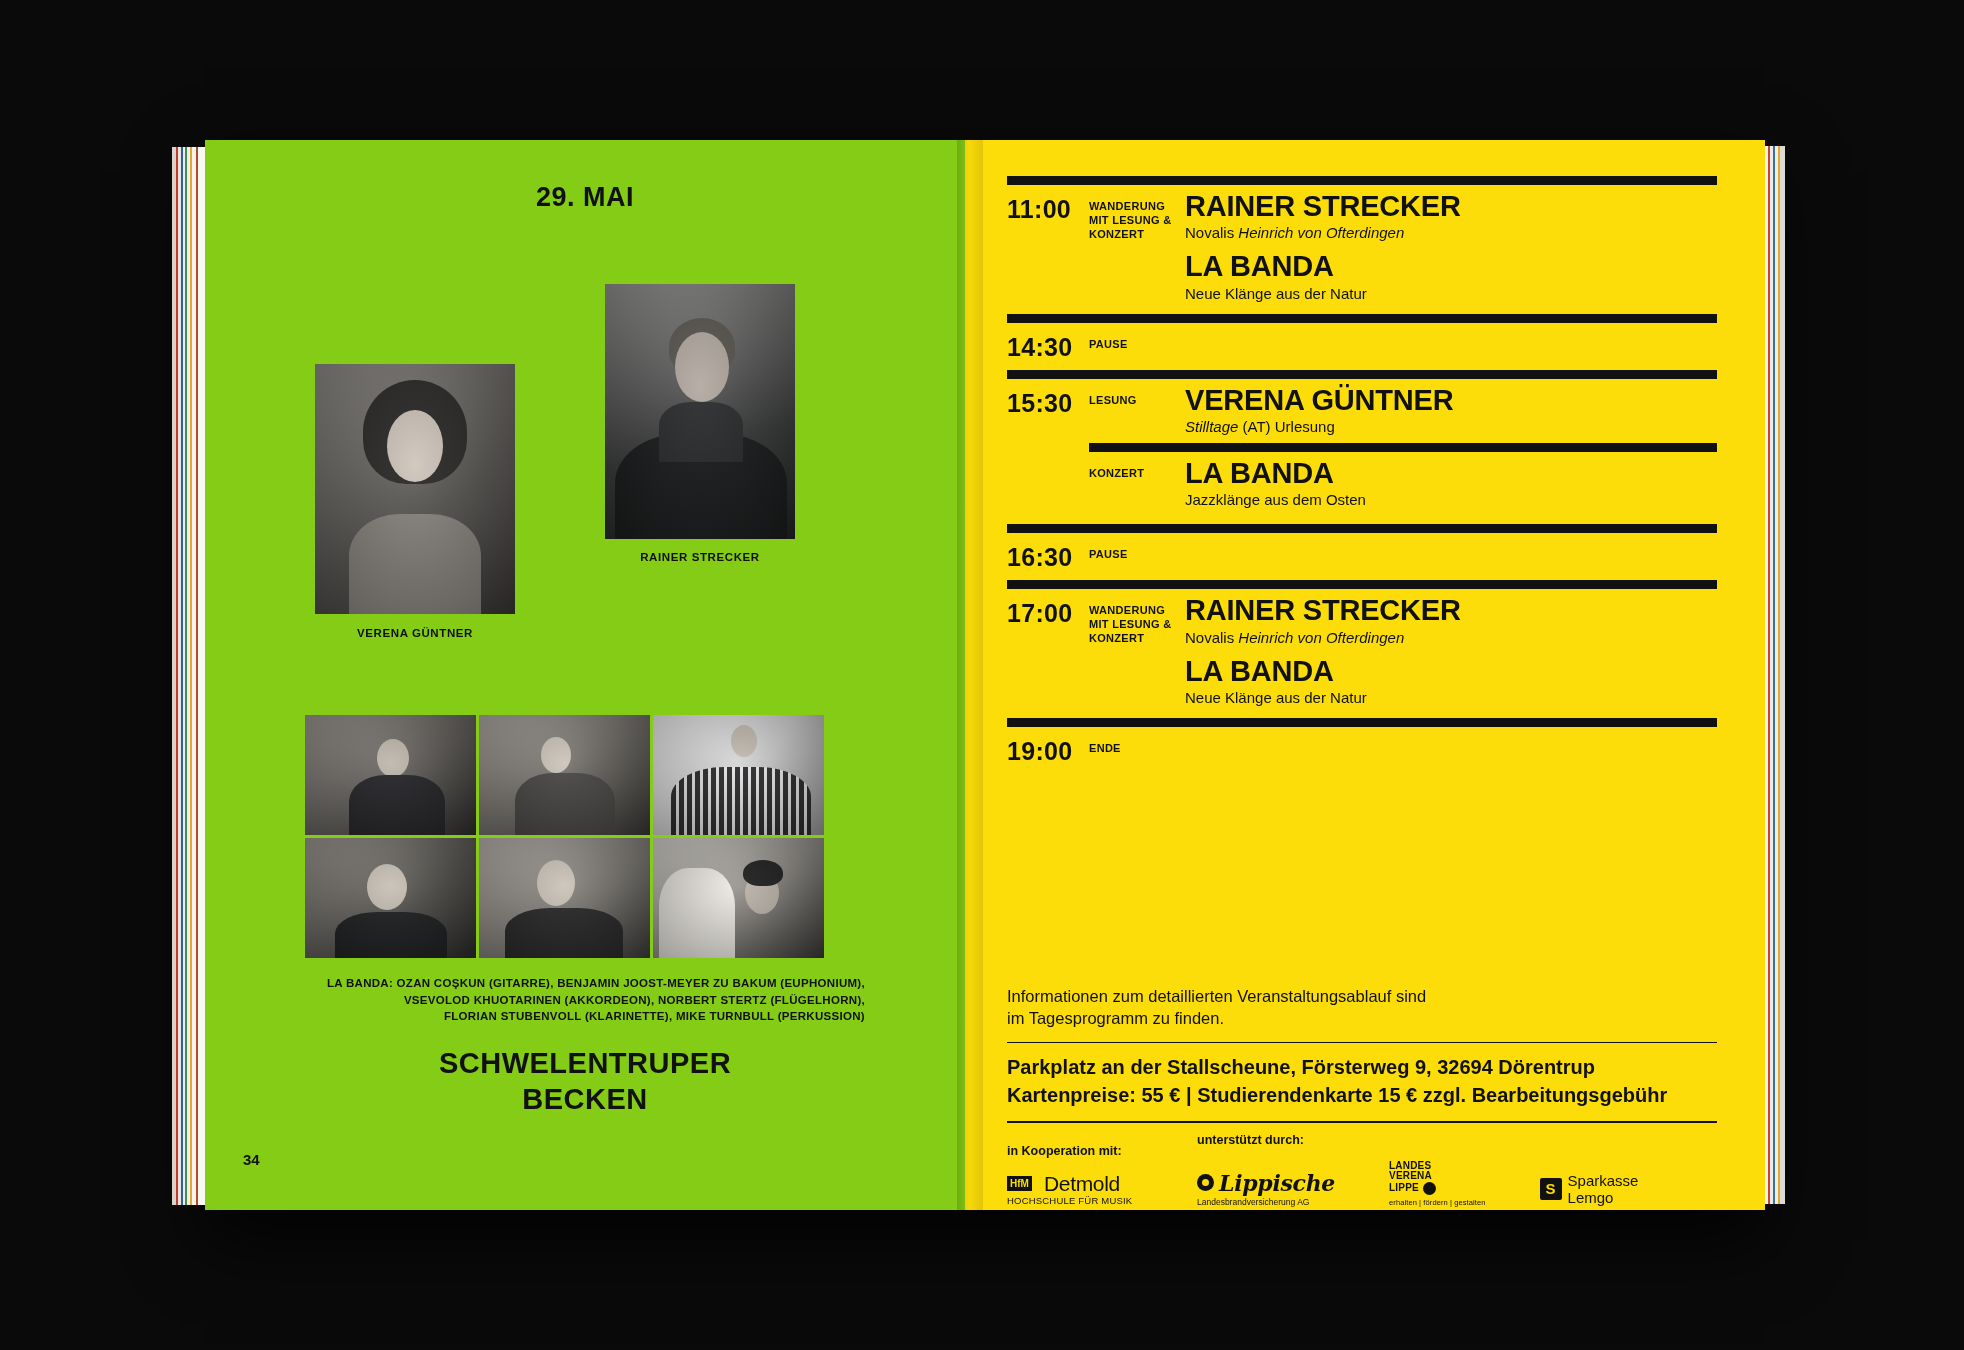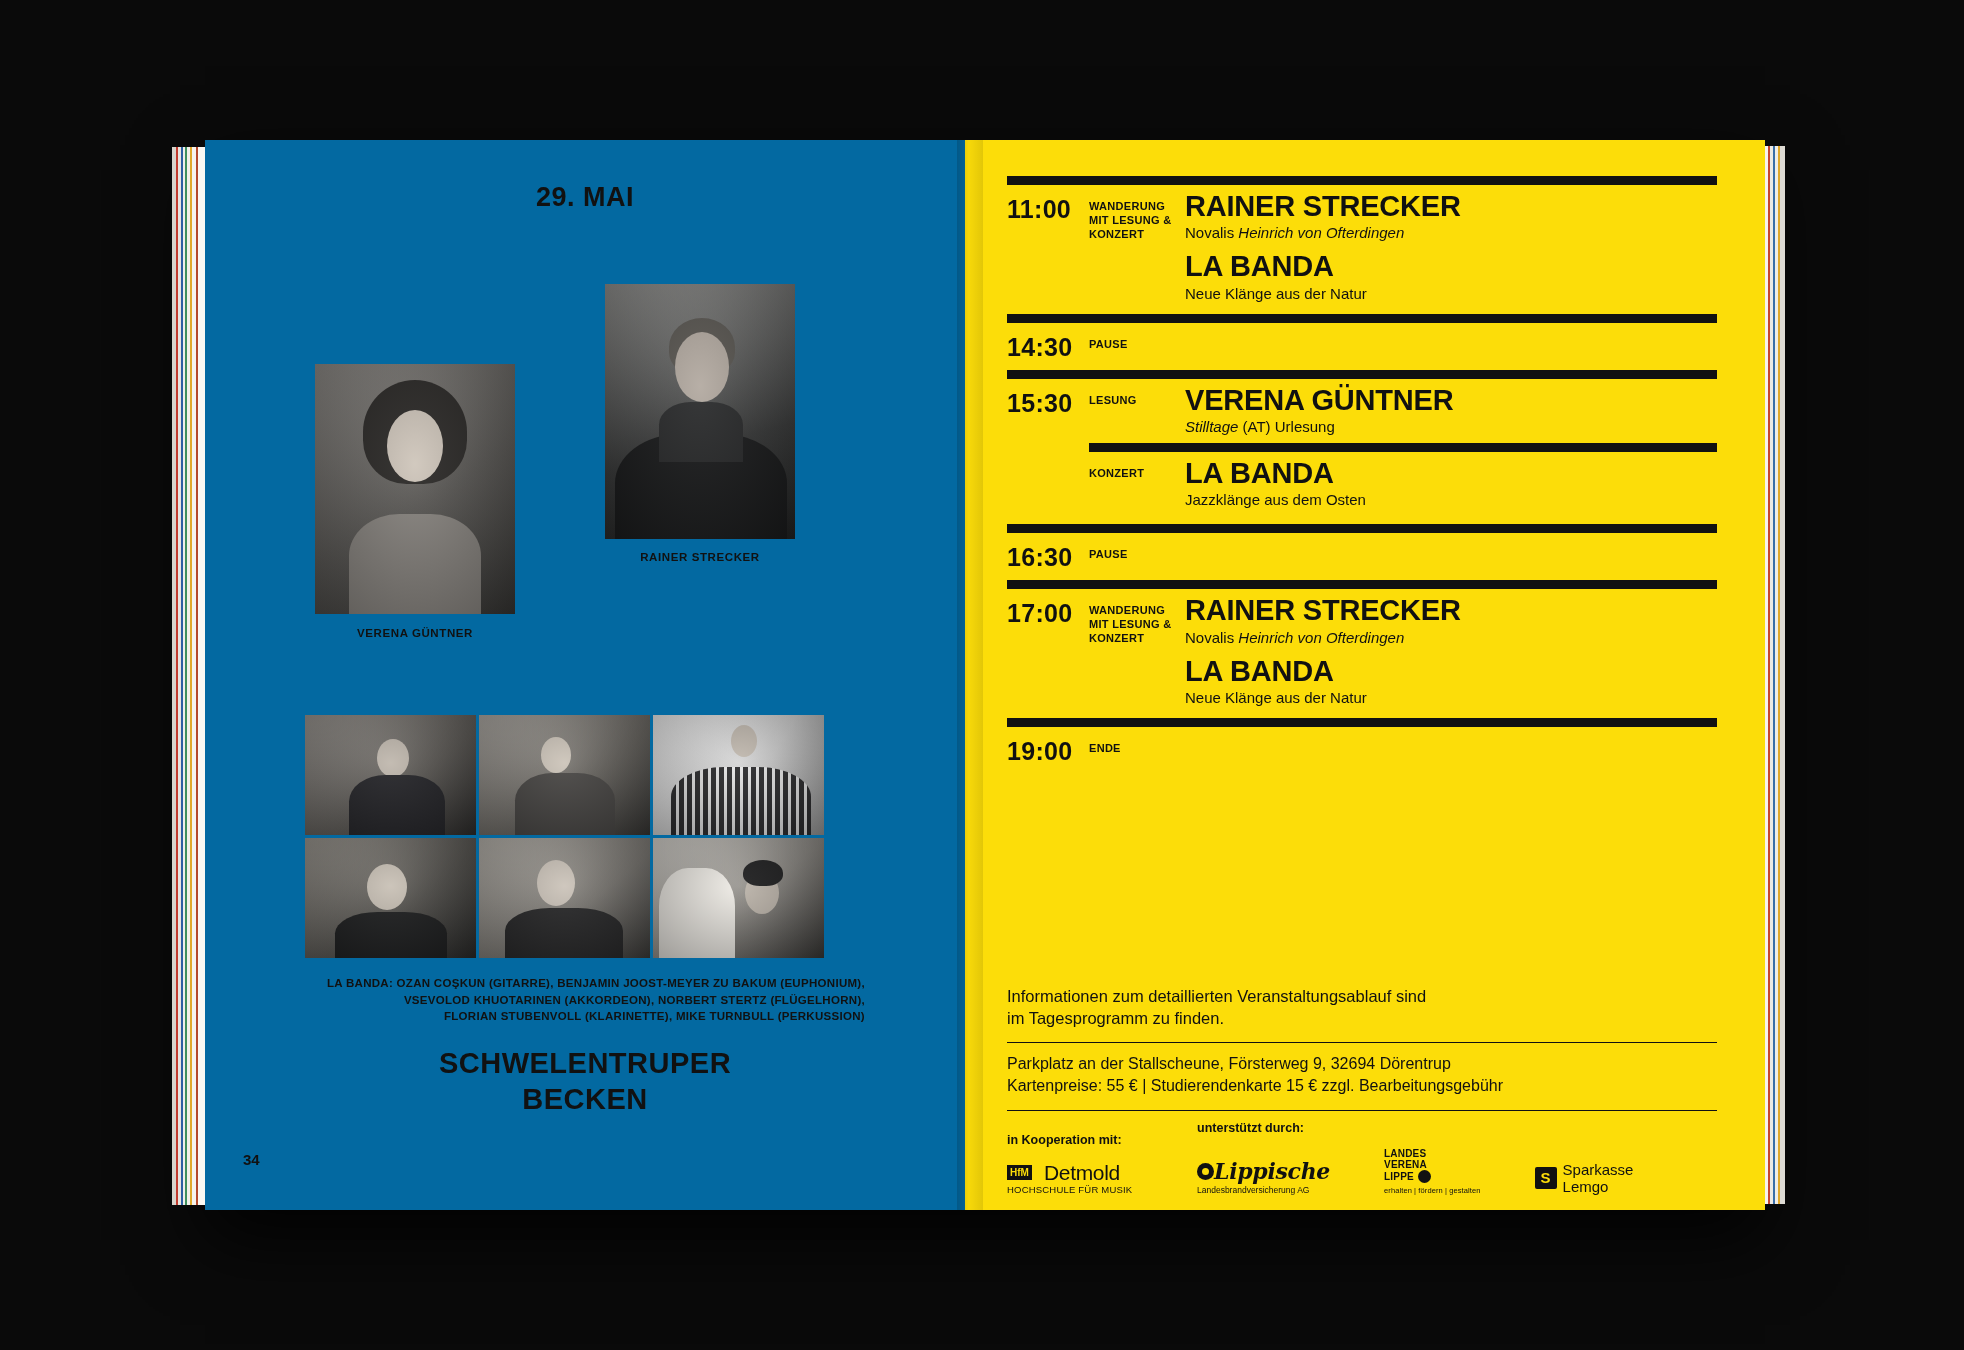--- a/index.html
+++ b/index.html
@@ -53,21 +53,21 @@
   }
   .edge-stack-right .strip { height: 100%; }
 
   .page {
     position: relative;
     box-sizing: border-box;
   }
   .page-left {
     width: 760px;
     height: 1070px;
-    background: #0369a1;
+    background: #84cc16;
     border-radius: 0 0 0 0;
   }
   .page-right {
     width: 800px;
     height: 1070px;
     background: #fcdd09;
   }
 
   
   .gutter {
@@ -240,23 +240,23 @@
     font-size: 16.5px;
     line-height: 1.35;
     font-weight: 500;
   }
   .hline {
     height: 1.5px;
     background: #111;
     margin: 12px 0 10px 0;
   }
   .info-address {
-    font-size: 16px;
+    font-size: 20px;
     line-height: 1.4;
-    font-weight: 400;
+    font-weight: 700;
   }
   .partners {
     display: flex;
     align-items: flex-end;
     gap: 0;
     margin-top: 10px;
   }
   .partner-col { }
   .partner-label {
     font-size: 12.5px;
@@ -287,21 +287,21 @@
     padding: 2px 3px;
     vertical-align: middle;
     margin-right: 12px;
   }
   .logo-detmold .sub {
     font-size: 9.5px;
     letter-spacing: 0.2px;
     margin-top: 1px;
   }
 
-  .logo-lippische .top { display: flex; align-items: center; }
+  .logo-lippische .top { display: flex; align-items: center; gap: 5px; }
   .logo-lippische .rose {
     width: 17px; height: 17px; border-radius: 50%;
     background: #111; position: relative;
   }
   .logo-lippische .rose::after {
     content: ""; position: absolute; left: 5px; top: 5px;
     width: 7px; height: 7px; border-radius: 50%; background: #fcdd09;
   }
   .logo-lippische .name {
     font-family: "DejaVu Serif", serif;

